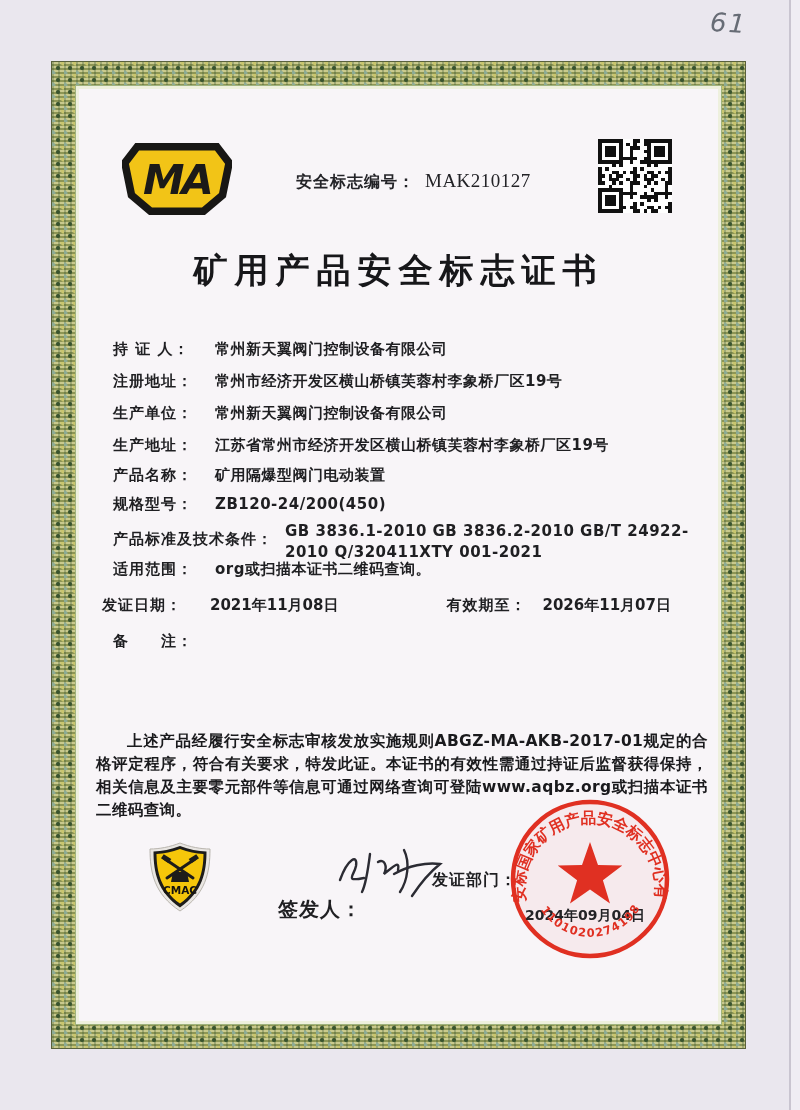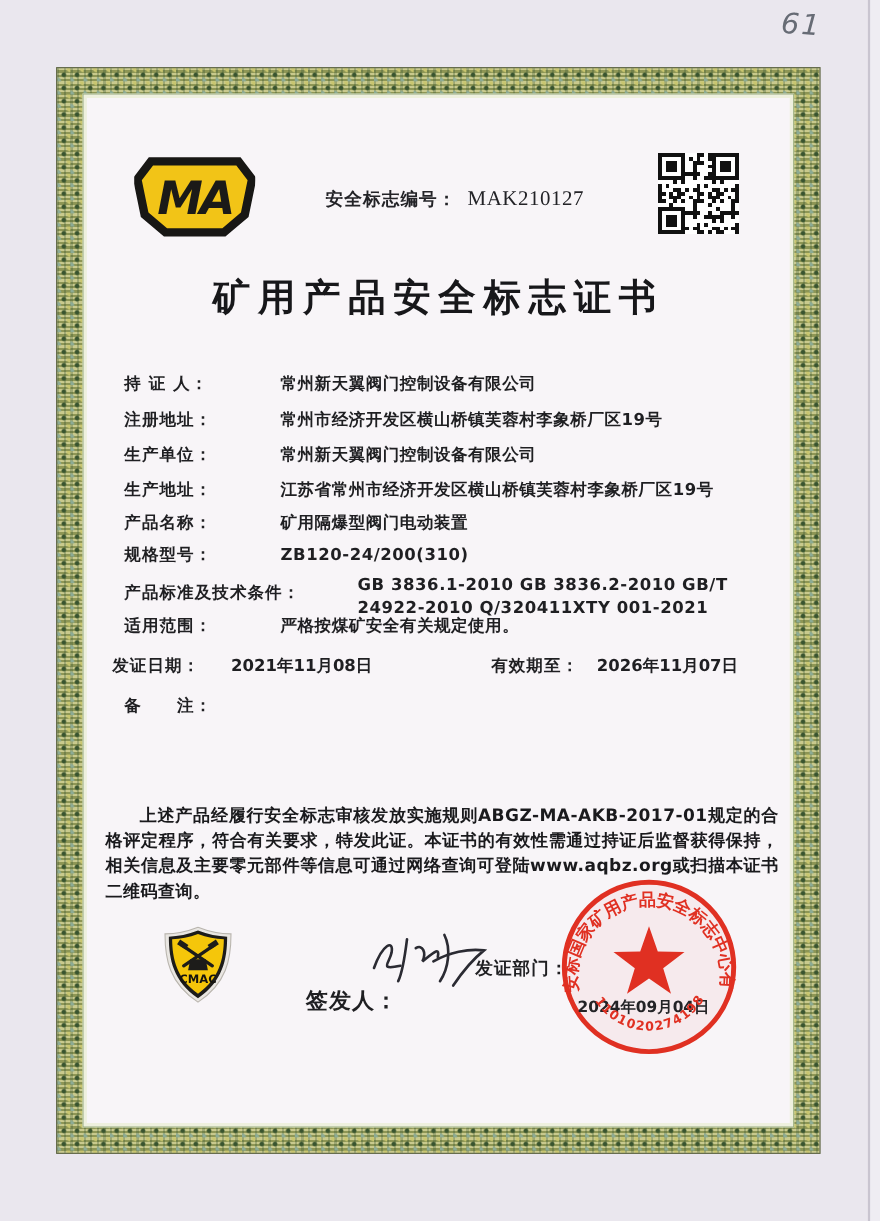--- a/index.html
+++ b/index.html
@@ -40,21 +40,21 @@
   .ma-logo{left:122px;top:140px;width:110px;height:78px;}
   .cert-no{left:296px;top:170px;font-size:16px;font-weight:700;letter-spacing:1px;color:#232327;}
   .cert-no .num{font-family:"Liberation Serif","DejaVu Serif",serif;font-weight:400;font-size:19px;letter-spacing:.5px;margin-left:10px;}
   .qr{left:598px;top:139px;width:74px;height:74px;}
   
   .title{
     left:52px;top:248px;width:693px;text-align:center;
     font-size:34px;font-weight:800;letter-spacing:7px;color:#17171a;
   }
   
-  .row{left:113px;width:580px;display:flex;align-items:flex-start;gap:40px;}
+  .row{left:113px;width:580px;display:flex;align-items:flex-start;}
   .row .lbl{flex:0 0 102px;font-size:15px;font-weight:700;letter-spacing:1px;white-space:nowrap;}
   .row .val{font-size:15px;font-weight:700;letter-spacing:.5px;}
   .row-std .lbl{flex:0 0 172px;}
   .row-std .val{width:408px;line-height:21px;}
   .dates{left:102px;width:600px;display:flex;font-size:15px;font-weight:700;}
   .dates .lbl{letter-spacing:1px;}
   .dates .v1{margin-left:28px;}
   .dates .lbl2{margin-left:108px;}
   .dates .v2{margin-left:16px;}
   
@@ -238,29 +238,29 @@
   <div class="abs row" style="top:436px">
     <span class="lbl">生产地址：</span>
     <span class="val">江苏省常州市经济开发区横山桥镇芙蓉村李象桥厂区19号</span>
   </div>
   <div class="abs row" style="top:466px">
     <span class="lbl">产品名称：</span>
     <span class="val">矿用隔爆型阀门电动装置</span>
   </div>
   <div class="abs row" style="top:495px">
     <span class="lbl">规格型号：</span>
-    <span class="val">ZB120-24/200(310)</span>
+    <span class="val">ZB120-24/200(450)</span>
   </div>
   <div class="abs row row-std" style="top:521px">
     <span class="lbl" style="margin-top:9px">产品标准及技术条件：</span>
     <span class="val">GB 3836.1-2010 GB 3836.2-2010 GB/T 24922-2010 Q/320411XTY 001-2021</span>
   </div>
   <div class="abs row" style="top:560px">
     <span class="lbl">适用范围：</span>
-    <span class="val">严格按煤矿安全有关规定使用。</span>
+    <span class="val">org或扫描本证书二维码查询。</span>
   </div>
 
   <div class="abs dates" style="top:596px">
     <span class="lbl">发证日期：</span>
     <span class="v1">2021年11月08日</span>
     <span class="lbl lbl2">有效期至：</span>
     <span class="v2">2026年11月07日</span>
   </div>
 
   <div class="abs row" style="top:632px">

